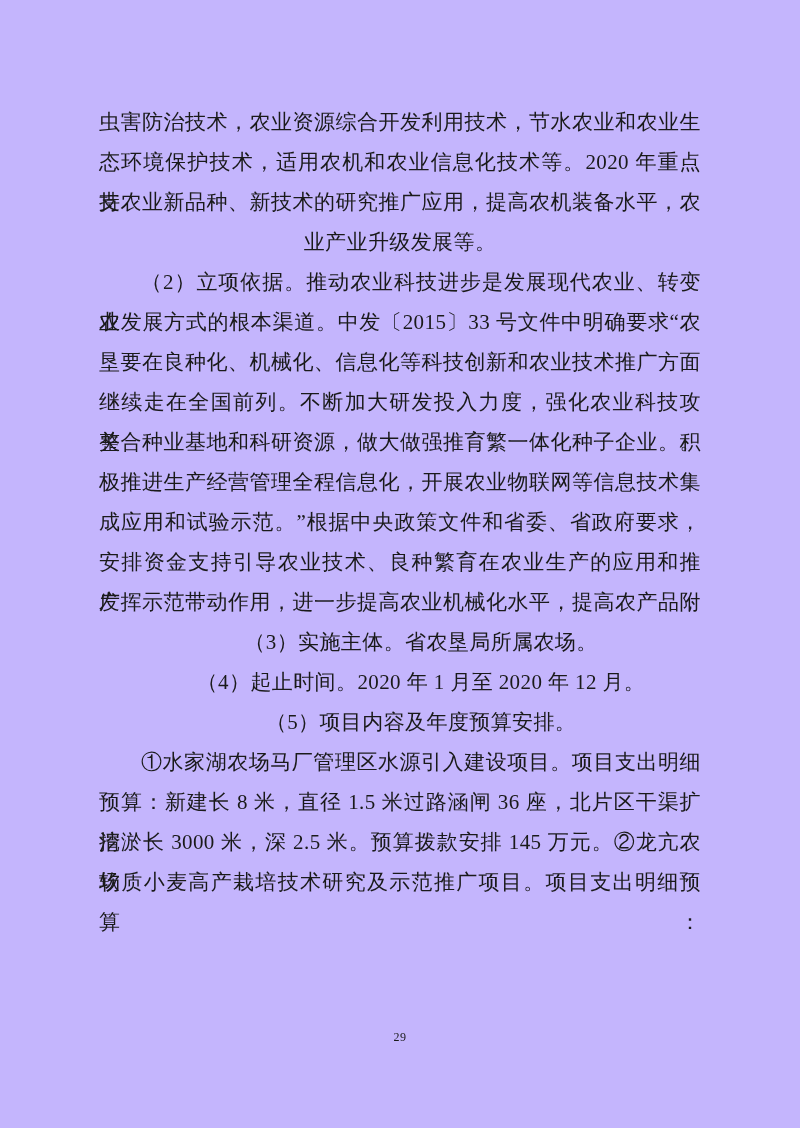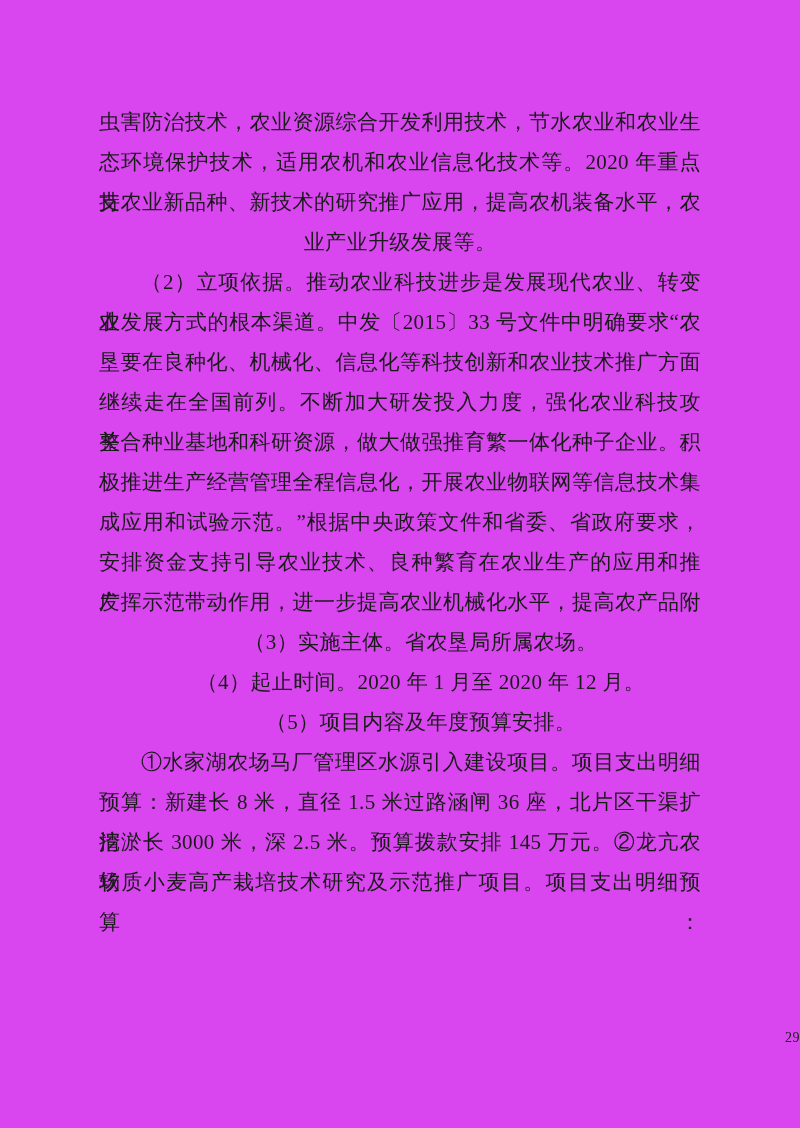--- a/index.html
+++ b/index.html
@@ -11,21 +11,21 @@
     width: 800px;
     height: 1128px;
     position: relative;
     overflow: hidden;
     font-family: "Liberation Serif", "DejaVu Serif", serif;
     color: #1a1a1a;
   }
   .page {
     position: absolute;
     inset: 0;
-    background: #d946ef;
+    background: #c4b5fd;
   }
   .text-block {
     position: absolute;
     left: 99px;
     top: 102px;
     width: 602px;
   }
   .line {
     height: 40px;
     line-height: 40px;
@@ -43,22 +43,22 @@
   }
   
   .line.indent {
     text-indent: 2em;
   }
   .page-number {
     position: absolute;
     top: 1030px;
     left: 0;
     width: 800px;
-    text-align: right;
-    font-size: 14px;
+    text-align: center;
+    font-size: 12px;
     letter-spacing: 0.5px;
     color: #1a1a1a;
   }
 </style>
 </head>
 <body>
 
 <div class="page">
   <div class="text-block">
     <div class="line j">虫害防治技术，农业资源综合开发利用技术，节水农业和农业生</div>

